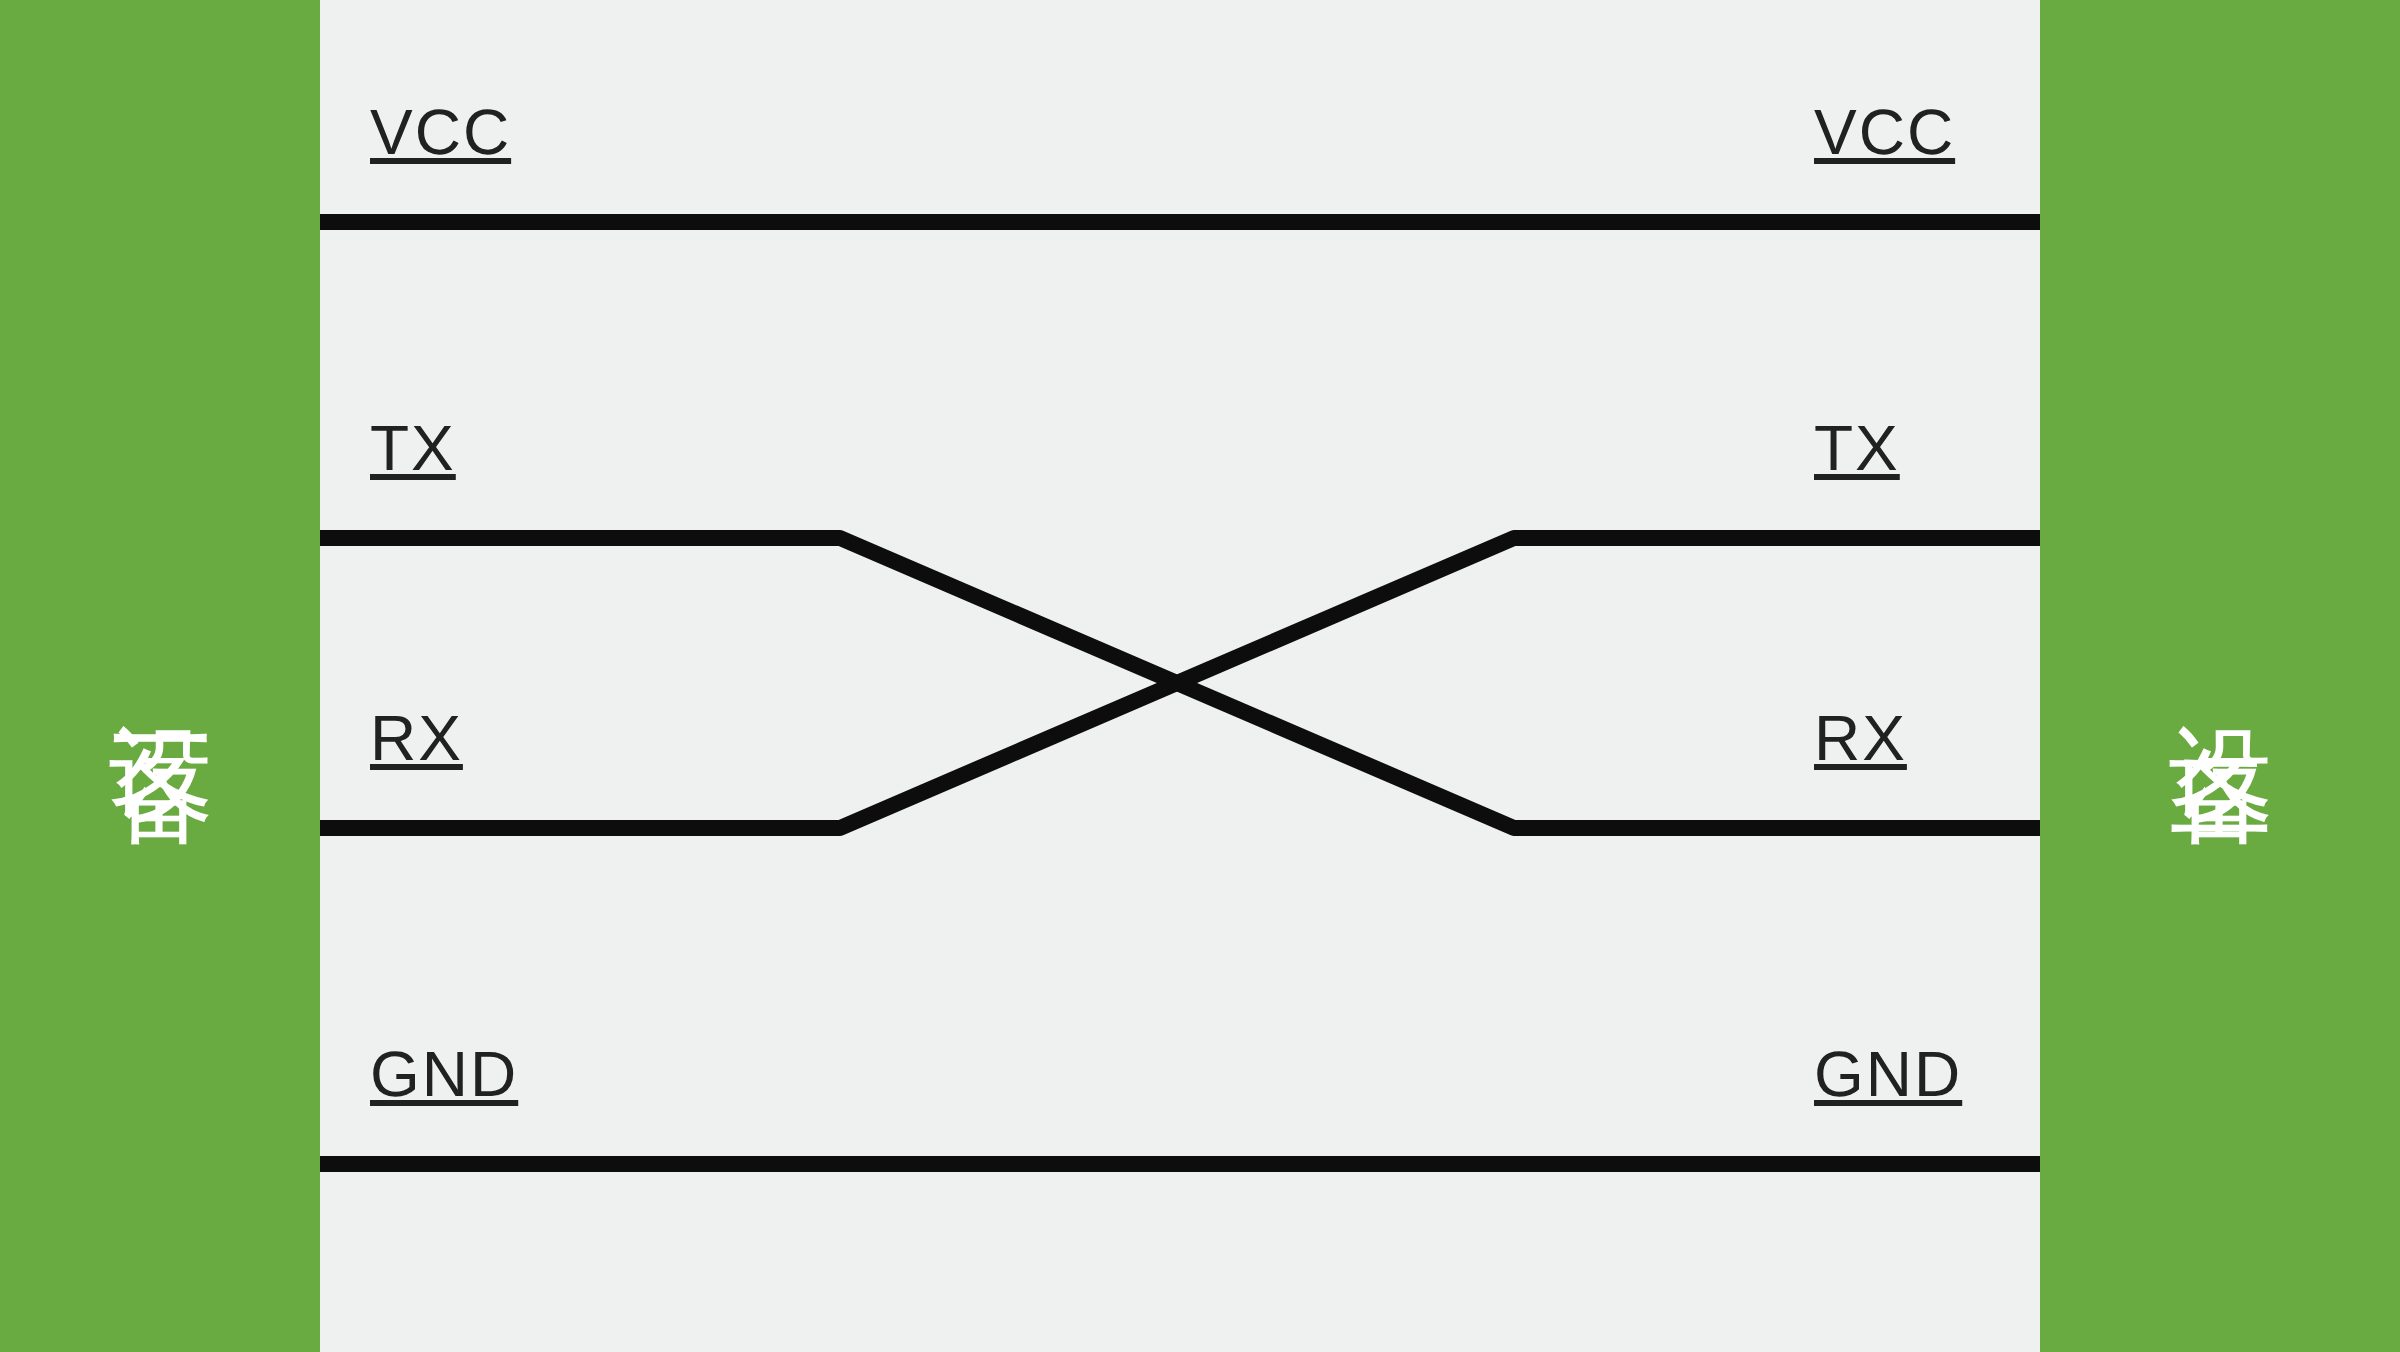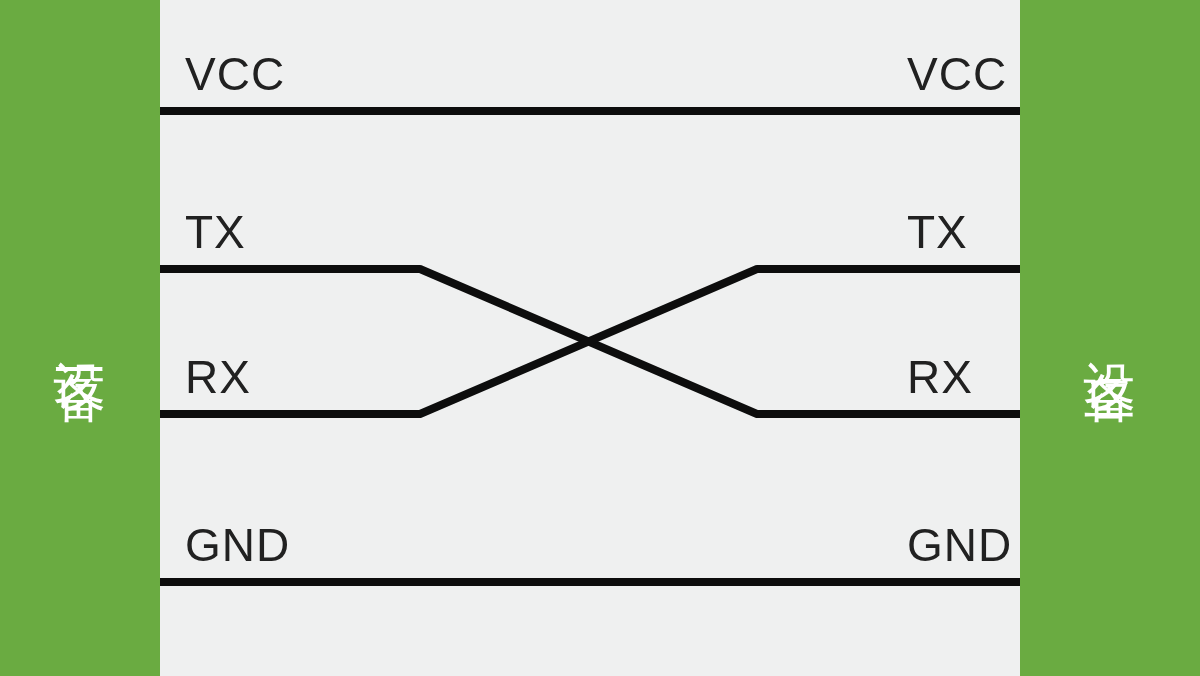--- a/index.html
+++ b/index.html
@@ -39,26 +39,27 @@
   svg.wires {
     position: absolute;
     left: 0;
     top: 0;
     width: 1200px;
     height: 676px;
     display: block;
   }
   .pin-label {
     position: absolute;
-    font-size: 46px;
+    font-size: 32px;
     line-height: 1.15;
     color: var(--pin-text, #212121);
     letter-spacing: 1px;
     white-space: nowrap;
     user-select: none;
+    text-decoration: underline;
   }
 </style>
 </head>
 <body>
 
 <div class="canvas" style="--bg: #eff0f0; --green: #6aab41; --device-text: #ffffff; --pin-text: #212121;">
 
   <div class="bar left">
     <div class="device-label">设备一</div>
   </div>

